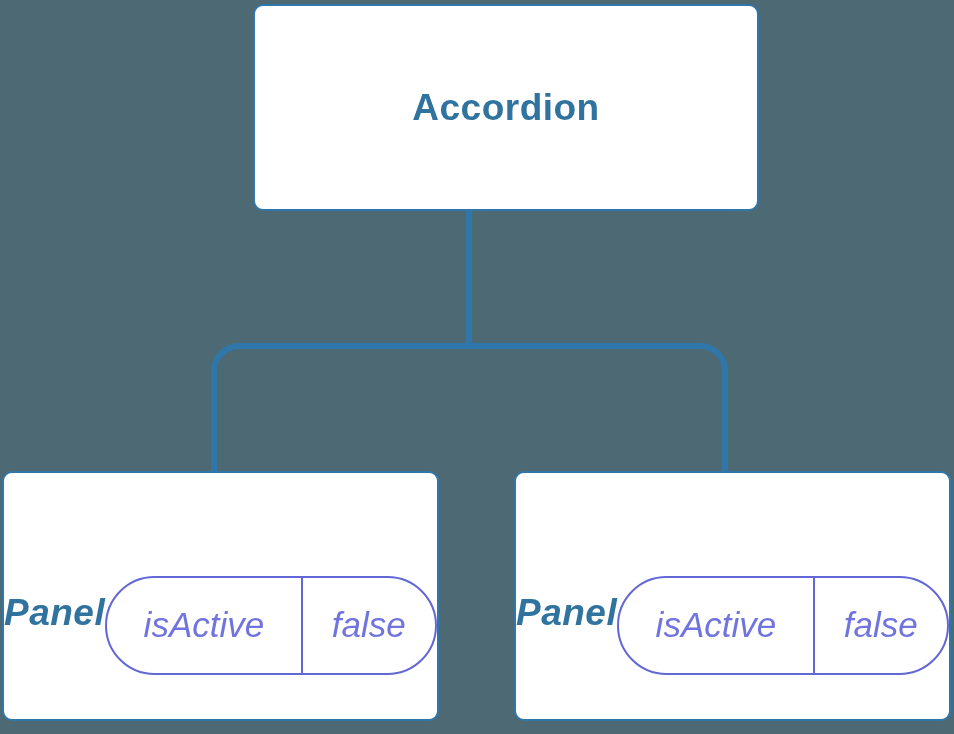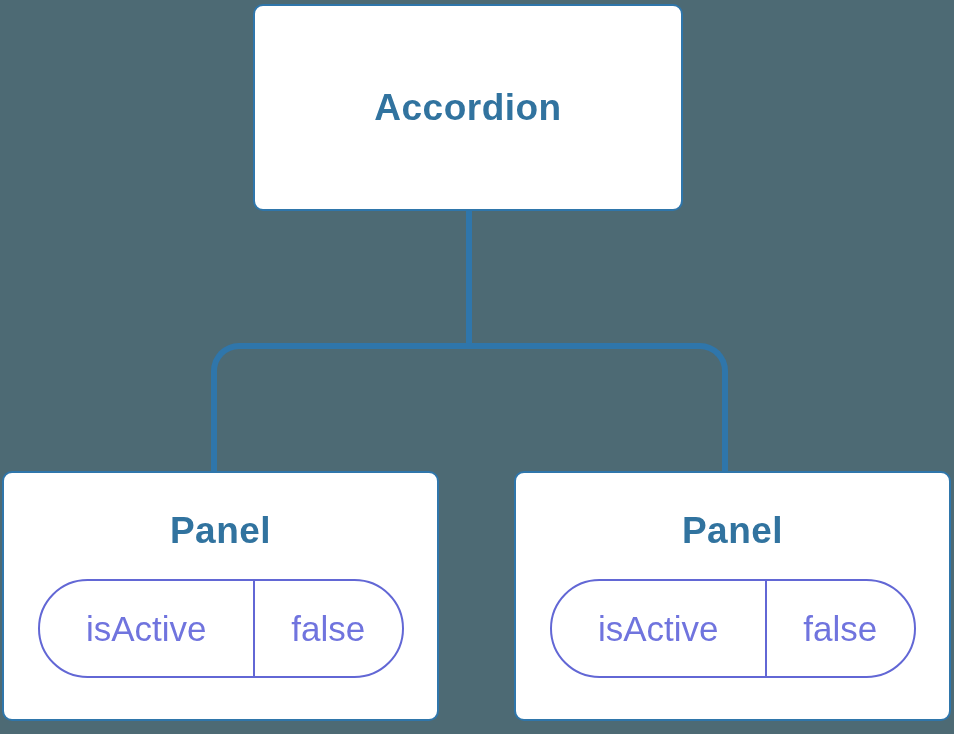--- a/index.html
+++ b/index.html
@@ -13,21 +13,21 @@
   }
   .node {
     position: absolute;
     background: var(--node-background, #ffffff);
     border: 2.5px solid var(--connector-blue, #2f76ab);
     box-sizing: border-box;
     border-radius: 10px;
   }
   .root-node {
     left: 253px; top: 4px;
-    width: 430px; height: 207px;
+    width: 506px; height: 207px;
     display: flex; align-items: center; justify-content: center;
   }
   .node-label {
     font-size: 37px;
     font-weight: 600;
     color: var(--node-text-blue, #31739f);
     letter-spacing: 0.5px;
   }
   .v-line {
     position: absolute;
@@ -41,23 +41,24 @@
     width: 517px; height: 129px;
     box-sizing: border-box;
     border: 6px solid var(--connector-blue, #2f76ab);
     border-bottom: none;
     border-radius: 28px 28px 0 0;
   }
   .panel {
     top: 471px;
     width: 437px; height: 250px;
     display: flex;
-    flex-direction: column;
+    flex-direction: row;
     align-items: center;
     padding-top: 34px;
+    font-style: italic;
   }
   .panel-left  { left: 2px; }
   .panel-right { left: 514px; }
   .panel .node-label { line-height: 48px; }
   .pill {
     margin-top: 24px;
     width: 366px; height: 99px;
     box-sizing: border-box;
     border: 2.5px solid var(--pill-border-purple, #6267d5);
     border-radius: 60px;

